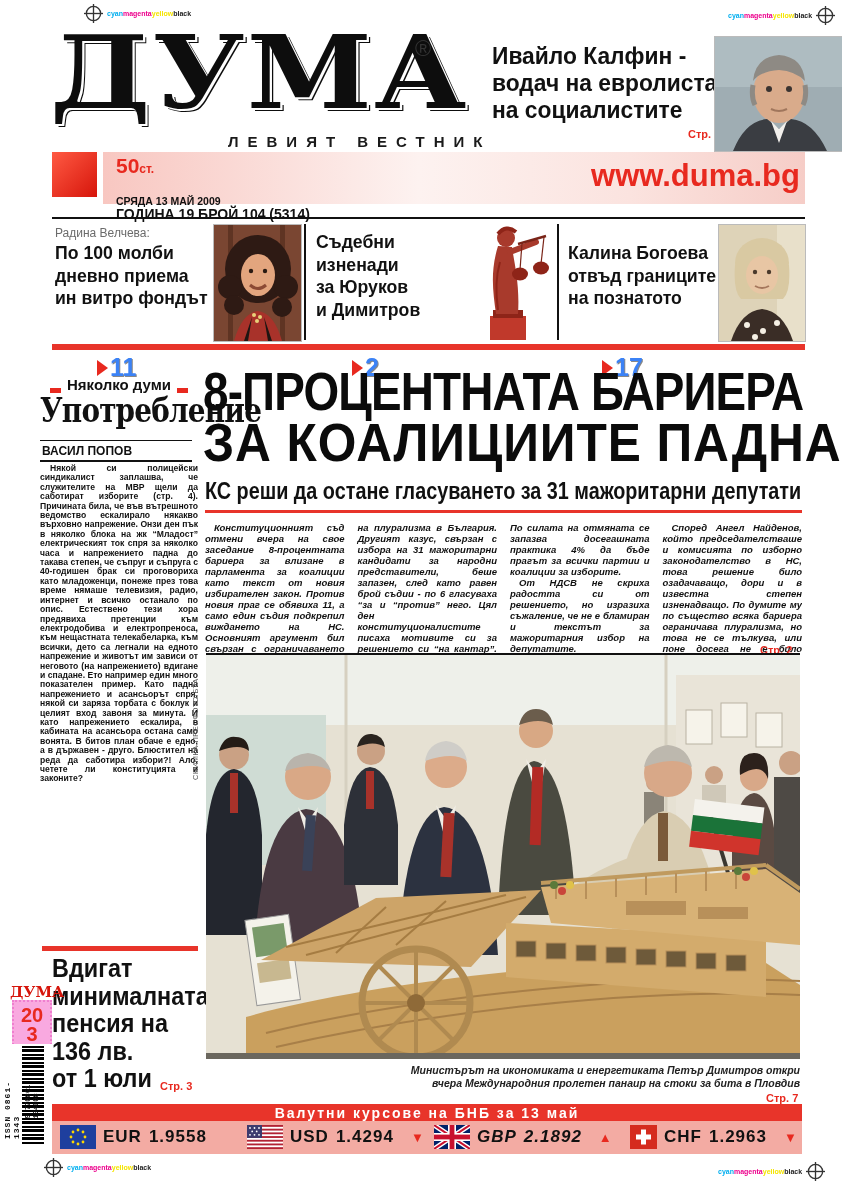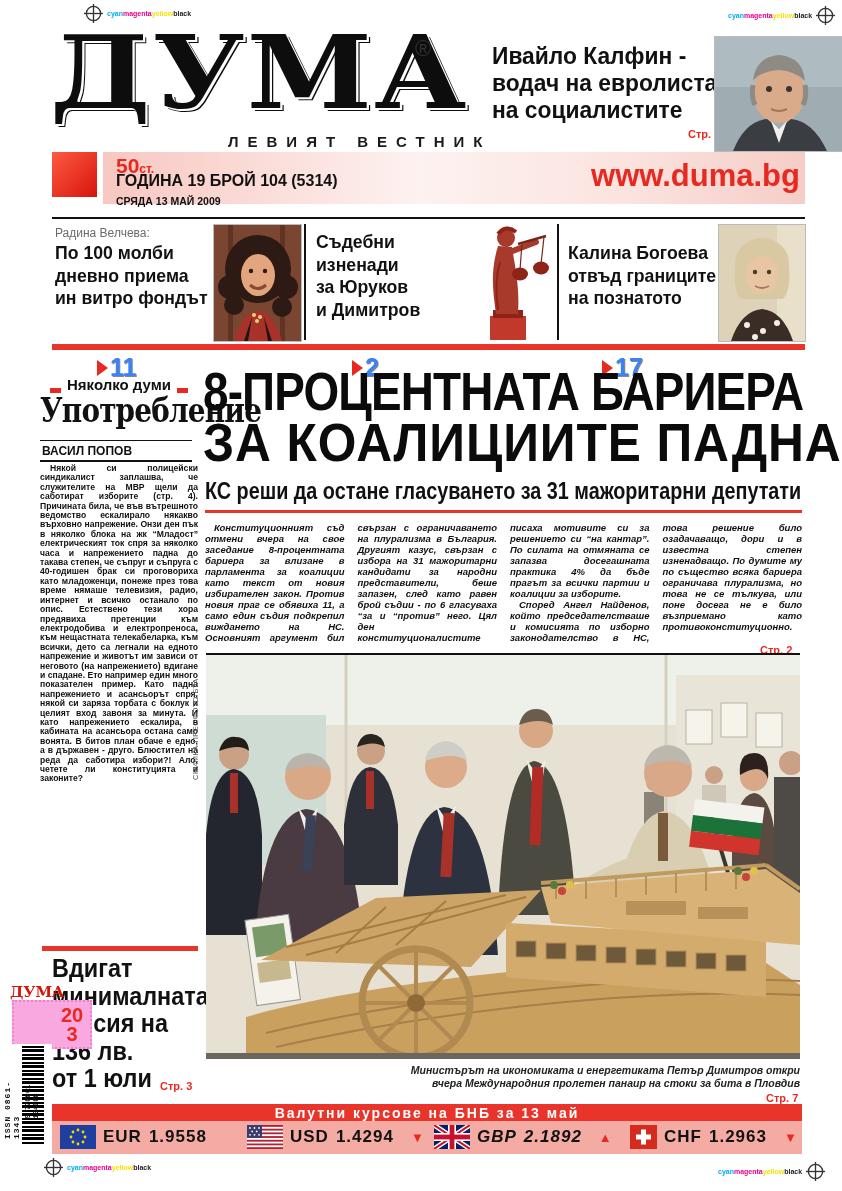--- a/index.html
+++ b/index.html
@@ -26,21 +26,21 @@
   .photo-frame{border:1px solid #bbb;overflow:hidden;background:#9aa7ad;}
 
   
   .red-square{left:52px;top:152px;width:45px;height:45px;
               background:linear-gradient(135deg,#ff5a43,#d6150b);}
   .info-bar{left:103px;top:152px;width:702px;height:52px;
             background:linear-gradient(90deg,#f8c7c1 0%,#fdf2f0 45%,#fbe3df 75%,#f6cdc7 100%);}
   .price{left:116px;top:155px;font-size:21px;font-weight:700;color:#e8291f;line-height:1;}
   .price .unit{font-size:12px;}
   .dateline{left:116px;top:167px;font-size:10.5px;font-weight:700;margin-top:28px;}
-  .issueline{left:116px;top:172px;font-size:16px;font-weight:700;}
+  .issueline{left:116px;top:206px;font-size:14px;font-weight:700;}
   .website{left:490px;top:158px;width:310px;text-align:right;font-size:31px;font-weight:700;color:#e8291f;}
 
   .top-sep{left:52px;top:217px;width:753px;height:2px;background:#111;}
 
   
   .teaser-kicker{font-size:12px;color:#6b6b6b;font-weight:400;}
   .teaser-lines{font-size:19px;line-height:22.5px;font-weight:700;transform:scaleX(0.93);transform-origin:left top;}
   .tdivider{top:224px;width:2px;height:116px;background:#111;}
   .red-rule{left:52px;top:344px;width:753px;height:6px;background:#e8342a;}
   .marker{top:353px;display:flex;align-items:center;gap:2px;}
@@ -59,21 +59,21 @@
          font-size:8.6px;line-height:9.4px;font-weight:700;text-align:justify;}
   .essay p{margin:0;text-indent:10px;}
   .op-rule{left:42px;top:946px;width:156px;height:5px;background:#e8342a;}
   .pension{left:52px;top:955px;font-size:26px;line-height:27.5px;font-weight:700;
            transform:scaleX(0.9);transform-origin:left top;}
   .pension-page{left:160px;top:1080px;font-size:11px;font-weight:700;}
 
   .brand-side{left:10px;top:983px;font-family:"DejaVu Serif",serif;font-weight:700;font-size:15px;color:#d6150b;}
   .issue-box{left:12px;top:1000px;width:36px;height:45px;background:#f9a9e0;border:2px dotted #ef7ecf;
              display:flex;flex-direction:column;align-items:center;justify-content:center;
-             font-size:20px;line-height:19px;font-weight:700;color:#e8291f;padding-left:40px;}
+             font-size:20px;line-height:19px;font-weight:700;color:#e8291f;}
   .barcode{left:6px;top:1044px;width:46px;height:104px;background:#fff;}
   .barcode .bars{position:absolute;left:16px;top:2px;width:22px;height:98px;
      background:repeating-linear-gradient(to bottom,#000 0 2px,#fff 2px 3px,#000 3px 6px,#fff 6px 8px);}
   .barcode .issn{position:absolute;left:-34px;top:46px;transform:rotate(-90deg);font-size:8px;font-weight:700;letter-spacing:1px;font-family:"Liberation Mono",monospace;}
   .barcode .num{position:absolute;left:5px;top:46px;transform:rotate(-90deg);font-size:7px;font-weight:700;font-family:"Liberation Mono",monospace;}
 
   
   .headline{left:203px;top:366px;font-weight:700;color:#0b0b0b;}
   .headline .l1{display:inline-block;font-size:54px;line-height:51px;letter-spacing:-1px;
                 transform:scaleX(0.85);transform-origin:left top;white-space:nowrap;}
@@ -285,20 +285,21 @@
   </div>
 
   <div class="abs headline">
     <div><span class="l1">8-ПРОЦЕНТНАТА БАРИЕРА</span></div>
     <div><span class="l2">ЗА КОАЛИЦИИТЕ ПАДНА</span></div>
   </div>
   <div class="abs subhead">КС реши да остане гласуването за 31 мажоритарни депутати</div>
   <div class="abs subhead-rule"></div>
   <div class="abs article-body">
     <p>Конституционният съд отмени вчера на свое заседание 8-процентната бариера за влизане в парламента за коалиции като текст от новия избирателен закон. Против новия праг се обявиха 11, а само един съдия подкрепил виждането на НС. Основният аргумент бил свързан с ограничаването на плурализма в България. Другият казус, свързан с избора на 31 мажоритарни кандидати за народни представители, беше запазен, след като равен брой съдии - по 6 гласуваха “за и “против” него. Цял ден конституционалистите писаха мотивите си за решението си “на кантар”. По силата на отмяната се запазва досегашната практика 4% да бъде прагът за всички партии и коалиции за изборите.</p>
+    <p>От НДСВ не скриха радостта си от решението, но изразиха съжаление, че не е бламиран и текстът за мажоритарния избор на депутатите.</p>
     <p>Според Ангел Найденов, който председателстваше и комисията по изборно законодателство в НС, това решение било озадачаващо, дори и в известна степен изненадващо. По думите му по същество всяка бариера ограничава плурализма, но това не се тълкува, или поне досега не е било възприемано като противоконституционно.</p>
   </div>
   <div class="abs article-page red">Стр. 2</div>
 
   <div class="abs main-photo">
     <svg width="594" height="404" viewBox="0 0 594 404">
       <rect width="594" height="404" fill="#e6e1d3"></rect>
       <rect width="594" height="70" fill="#eef0ea"></rect>
       <rect x="0" y="60" width="120" height="150" fill="#cfdcd4"></rect>
       <rect x="470" y="20" width="124" height="210" fill="#e9e4d8"></rect>

